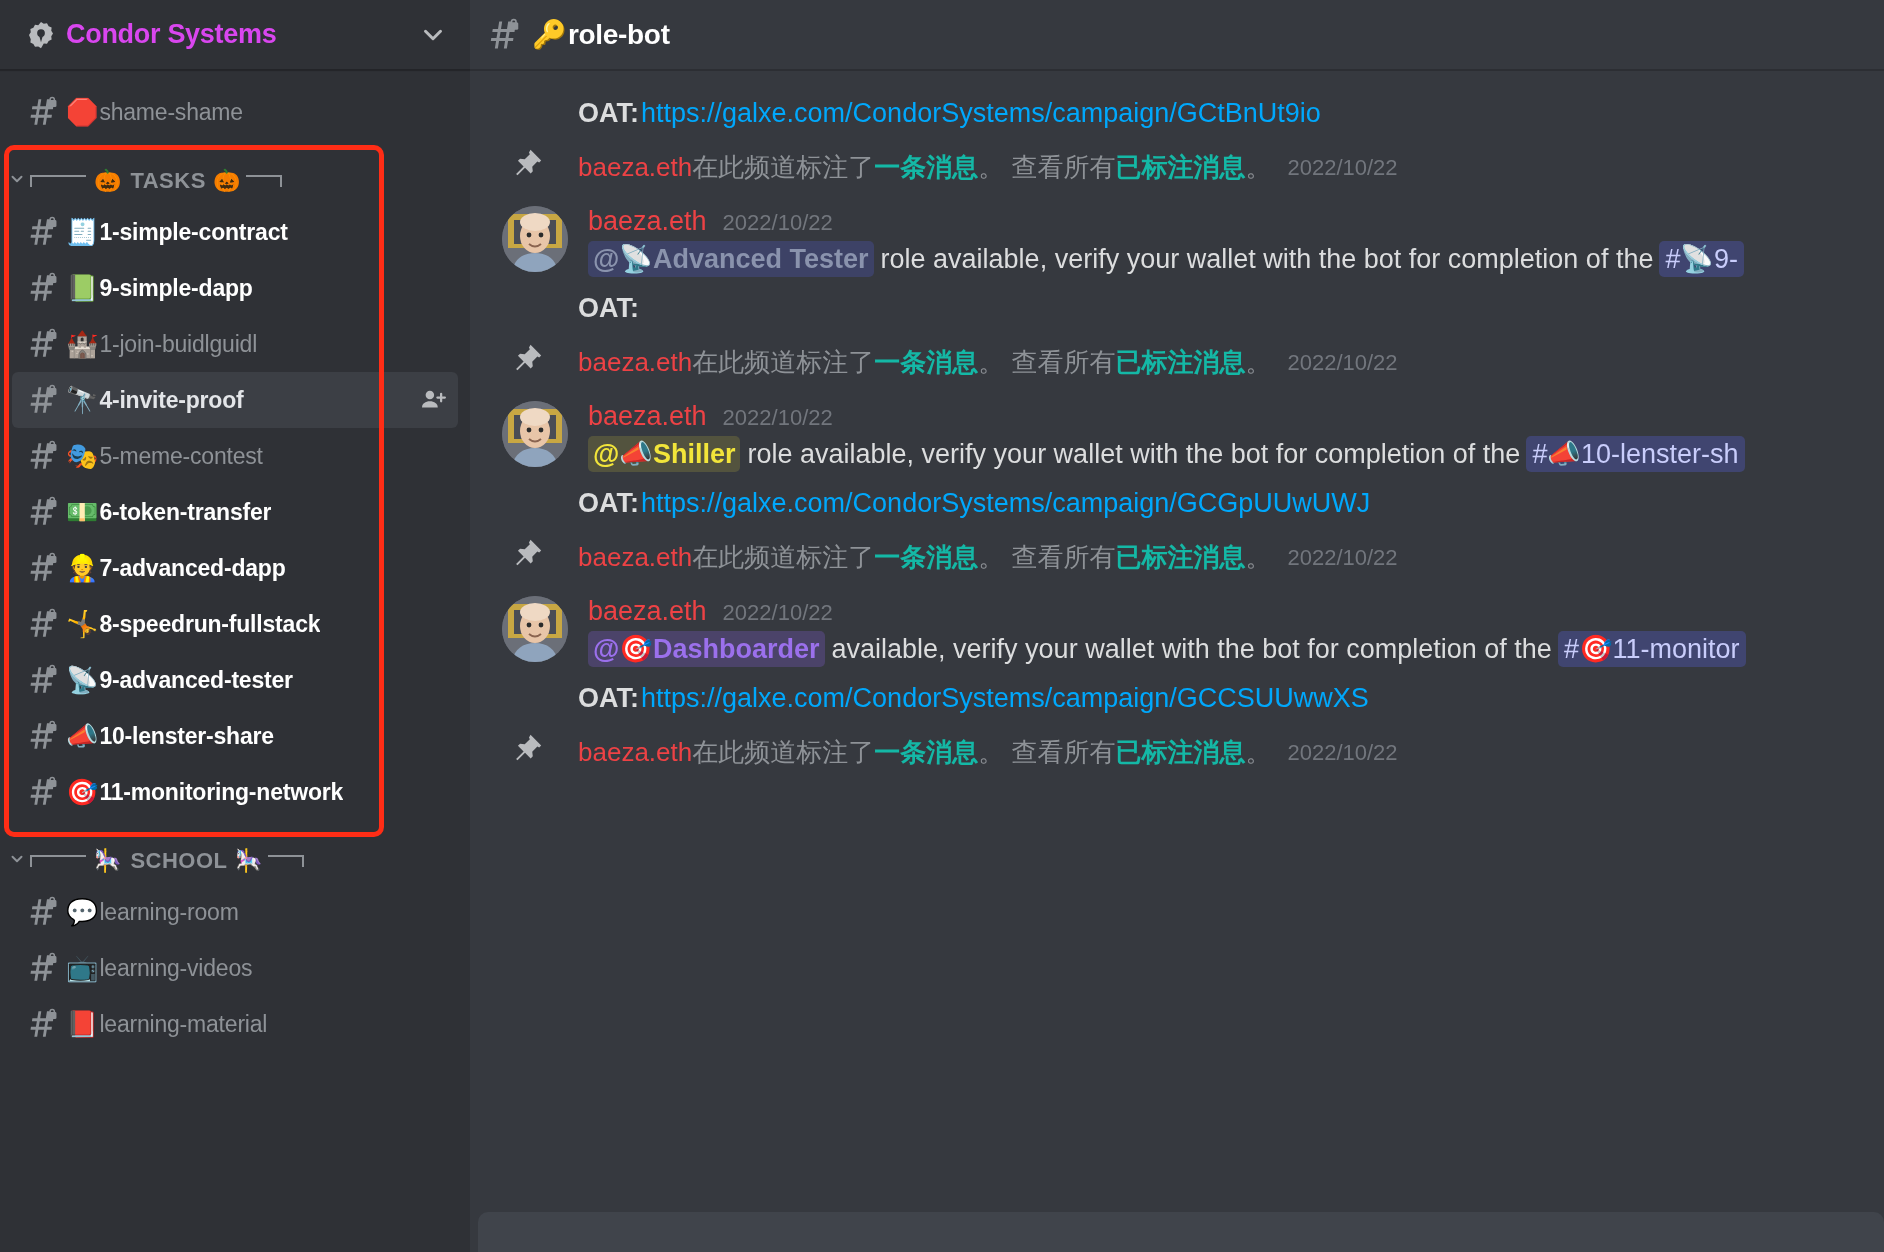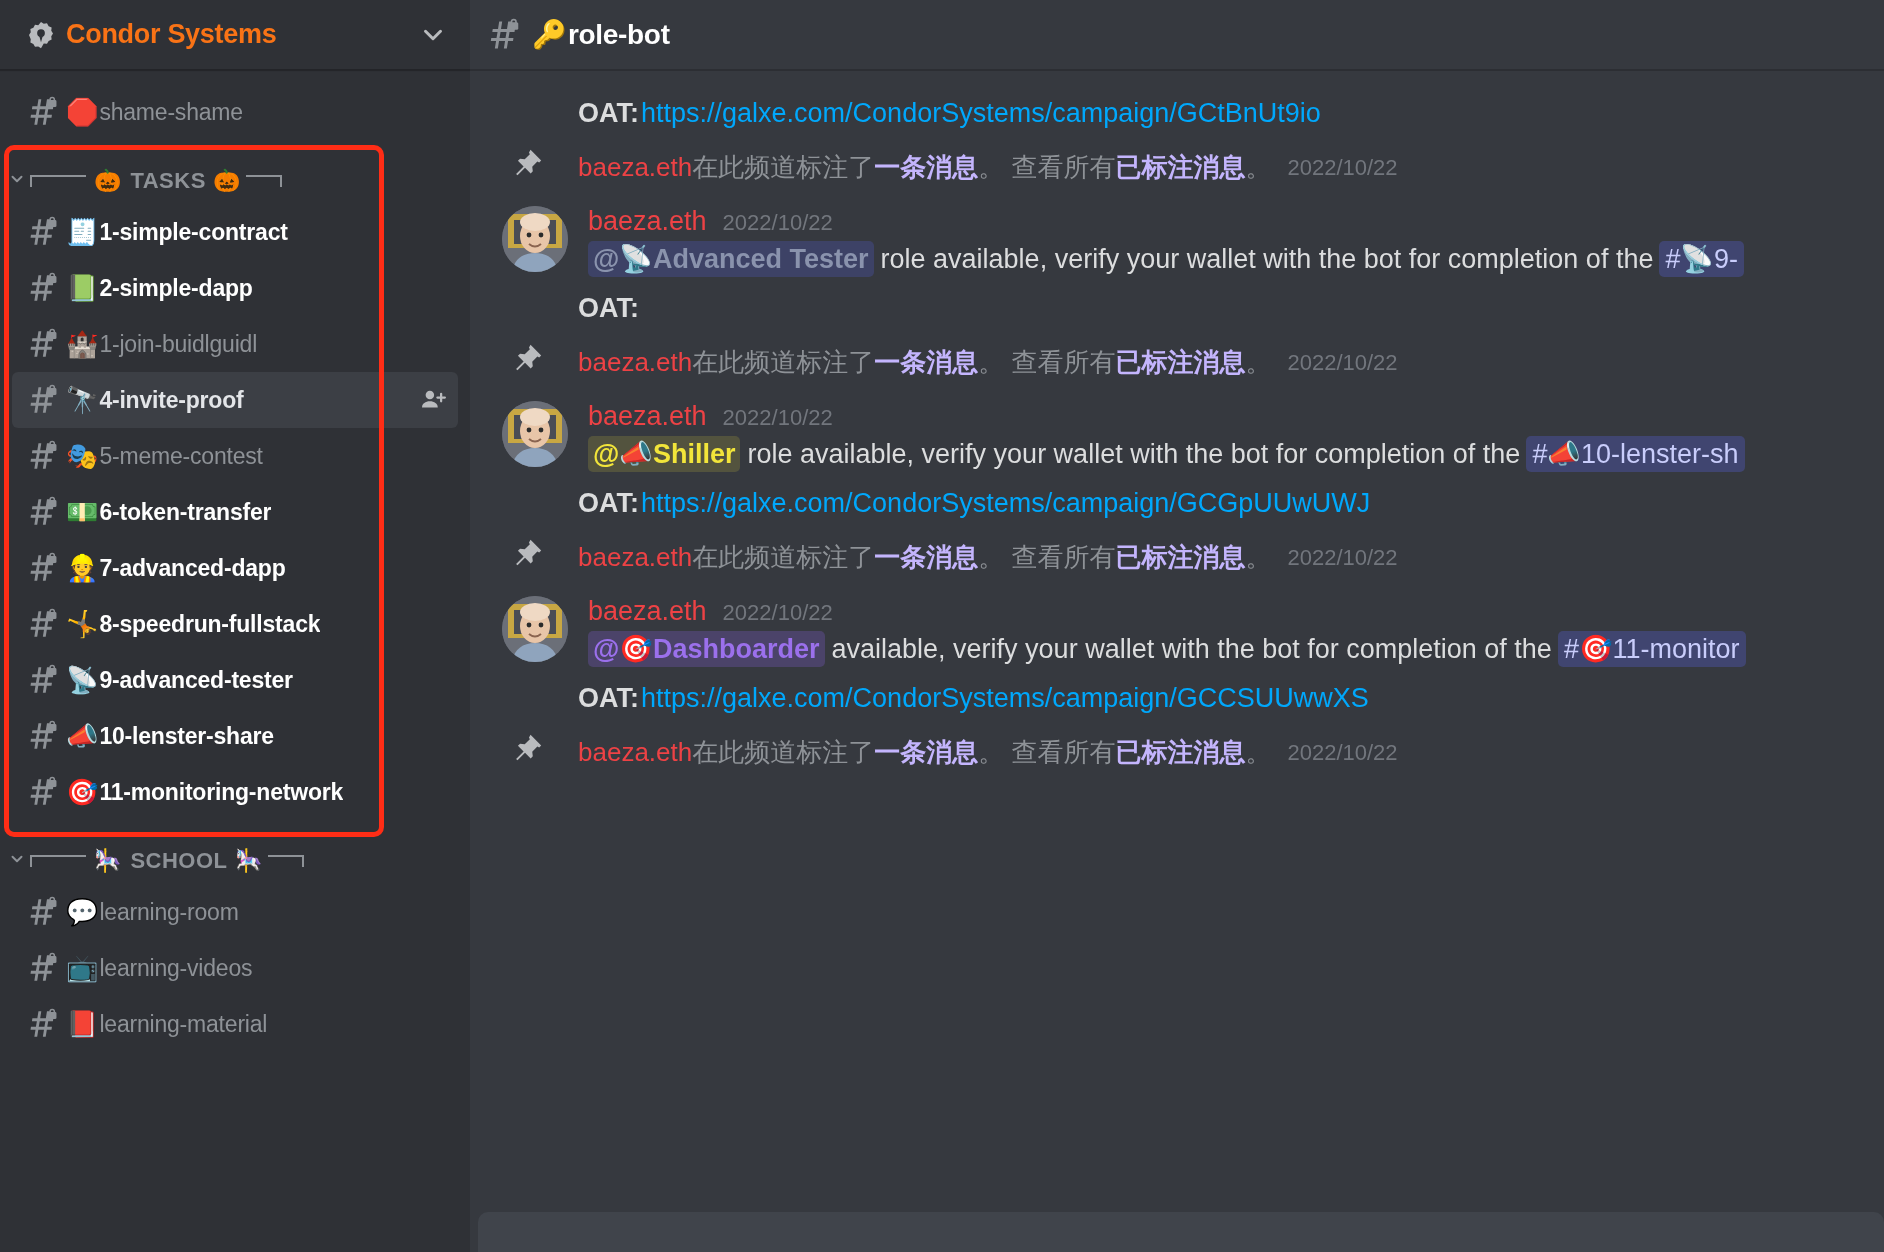--- a/index.html
+++ b/index.html
@@ -23,21 +23,21 @@
     display: flex; align-items: center;
     padding: 0 22px 0 26px;
     box-shadow: 0 1px 0 rgba(4,4,5,.2), 0 1.5px 0 rgba(6,6,7,.05);
     border-bottom: 1px solid #232428;
   }
   .server-badge {
     width: 30px; height: 30px; flex: 0 0 30px;
     margin-right: 10px; position: relative;
   }
   .server-name {
-    font-size: 27px; font-weight: bold; color: #f97316;
+    font-size: 27px; font-weight: bold; color: #d946ef;
     letter-spacing: -0.3px; white-space: nowrap; flex: 1;
   }
   .chev-down { width: 30px; height: 30px; flex: 0 0 30px; }
 
   .channels { flex: 1; overflow: hidden; padding-top: 8px; position: relative; }
 
   .chan-row {
     display: flex; align-items: center;
     height: 56px; margin: 0 12px 0 12px;
     padding: 0 10px 0 14px; border-radius: 6px;
@@ -100,21 +100,21 @@
   .oat-label { color: #dcddde; font-weight: bold; margin-right: 2px; }
   .oat-link { color: #00a8fc; }
 
   .pin-line {
     display: flex; align-items: center;
     padding: 8px 0 8px 40px; font-size: 26px; white-space: nowrap;
   }
   .pin-icon { width: 40px; flex: 0 0 40px; margin-right: 28px; }
   .pin-user { color: #ed4245; }
   .pin-text { color: #8e9297; }
-  .pin-text b { color: #c4b5fd; }
+  .pin-text b { color: #14b8a6; }
   .pin-date { color: #72767d; font-size: 22px; margin-left: 16px; }
 
   .msg {
     display: flex; padding: 10px 0 6px 32px; position: relative;
   }
   .avatar {
     width: 66px; height: 66px; flex: 0 0 66px; border-radius: 50%;
     margin-right: 20px; overflow: hidden; position: relative;
     background: #5a5f68;
   }
@@ -208,21 +208,21 @@
 
       <div class="chan-row unread">
         <span class="hash-wrap">
             <svg width="34" height="34" viewBox="0 0 24 24">
               <path fill="#8e9297" d="M5.9 21l.8-5H3.2l.3-2h3.5l.7-4H4.2l.3-2h3.5L8.8 3h2l-.8 5h4l.8-5h2l-.8 5h3.3l-.3 2h-3.3l-.7 4h3.3l-.3 2h-3.3l-.8 5h-2l.8-5h-4l-.8 5zM9 14h4l.7-4h-4z"></path>
               <rect x="15.5" y="3.5" width="6" height="5" rx="1" fill="#8e9297"></rect>
               <path d="M17 4.2v-1a1.5 1.5 0 013 0v1" stroke="#8e9297" stroke-width="1.1" fill="none"></path>
             </svg>
           </span>
         <span class="chan-emoji em">📗</span>
-        <span class="chan-label">2-simple-dapp</span>
+        <span class="chan-label">9-simple-dapp</span>
       </div>
 
       <div class="chan-row">
         <span class="hash-wrap">
             <svg width="34" height="34" viewBox="0 0 24 24">
               <path fill="#8e9297" d="M5.9 21l.8-5H3.2l.3-2h3.5l.7-4H4.2l.3-2h3.5L8.8 3h2l-.8 5h4l.8-5h2l-.8 5h3.3l-.3 2h-3.3l-.7 4h3.3l-.3 2h-3.3l-.8 5h-2l.8-5h-4l-.8 5zM9 14h4l.7-4h-4z"></path>
               <rect x="15.5" y="3.5" width="6" height="5" rx="1" fill="#8e9297"></rect>
               <path d="M17 4.2v-1a1.5 1.5 0 013 0v1" stroke="#8e9297" stroke-width="1.1" fill="none"></path>
             </svg>
           </span>

